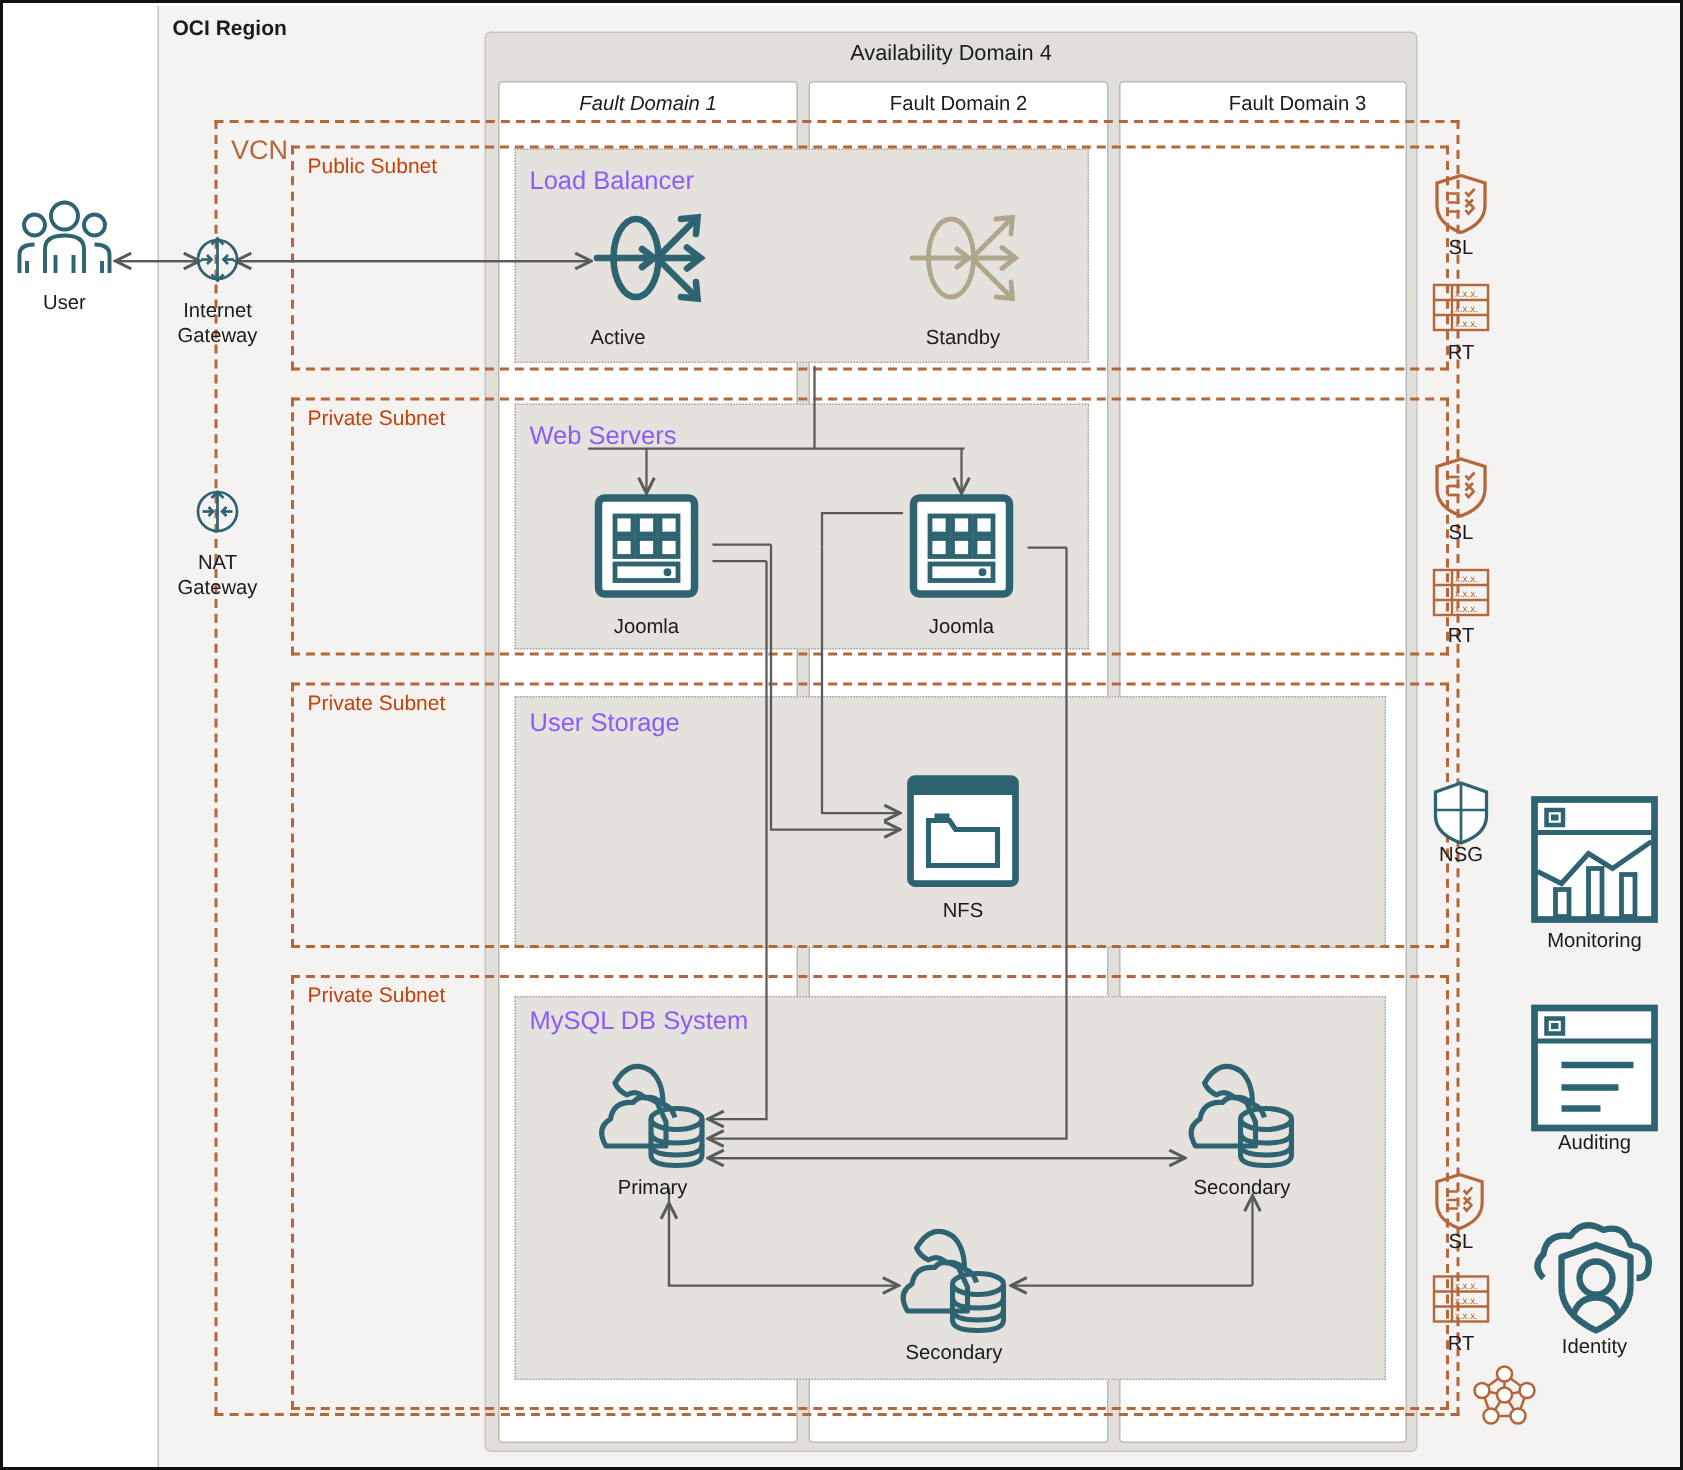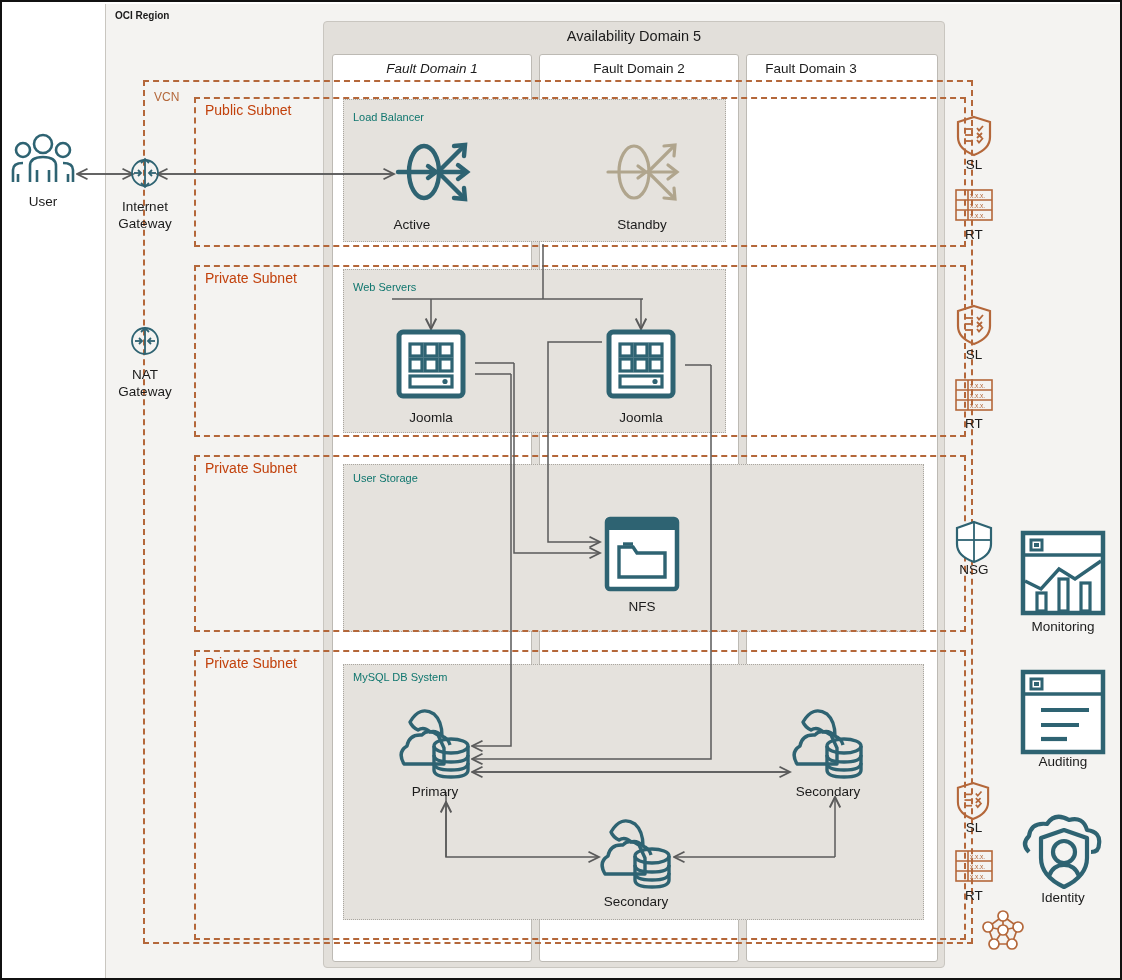--- a/index.html
+++ b/index.html
@@ -5,58 +5,58 @@
   html,body{margin:0;padding:0;background:#fff;}
   body{font-family:"Liberation Sans","DejaVu Sans",sans-serif;}
   #stage{position:relative;width:1122px;height:980px;background:#ffffff;
          border:2px solid #111;box-sizing:border-box;overflow:hidden;}
   .abs{position:absolute;box-sizing:border-box;}
   .lbl{position:absolute;white-space:nowrap;color:#1b1b1b;}
 
   
   #oci-region{left:103px;top:2px;width:1017px;height:976px;background:#f4f3f1;
               border:1px solid #c9c6c0;border-top:none;border-right:none;border-bottom:none;}
-  #oci-region-title{left:113px;top:8px;font-size:10px;font-weight:bold;color:#1b1b1b;}
+  #oci-region-title{left:113px;top:8px;font-size:14px;font-weight:bold;color:#1b1b1b;}
 
   
   #ad-box{left:321px;top:19px;width:622px;height:947px;background:#e2dfda;
           border:1px solid #c9c6c0;border-radius:4px;}
   #ad-title{left:632px;top:26px;transform:translateX(-50%);font-size:14.5px;color:#1b1b1b;}
 
   .fd-box{top:52px;height:908px;background:#ffffff;border:1px solid #bdbab4;border-radius:3px;}
   #fd1{left:330px;width:200px;}
   #fd2{left:537px;width:200px;}
   #fd3{left:744px;width:192px;}
   .fd-title{top:59px;font-size:13.5px;color:#1b1b1b;text-align:center;}
   #fd1-title{left:330px;width:200px;font-style:italic;}
   #fd2-title{left:537px;width:200px;}
-  #fd3-title{left:713px;width:192px;}
+  #fd3-title{left:767px;width:192px;}
 
   
   .dash{border:2px dashed #b4673a;background:transparent;}
   #vcn{left:141px;top:78px;width:830px;height:864px;}
-  #vcn-label{left:152px;top:88px;font-size:12px;color:#b4673a;}
+  #vcn-label{left:152px;top:88px;font-size:18px;color:#b4673a;}
   .subnet{left:192px;width:772px;}
   #sub-pub{top:95px;height:150px;}
   #sub-priv1{top:263px;height:172px;}
   #sub-priv2{top:453px;height:177px;}
   #sub-priv3{top:648px;height:290px;}
   .subnet-label{left:203px;font-size:14px;color:#c2410c;}
   #sub-pub-label{top:100px;}
   #sub-priv1-label{top:268px;}
   #sub-priv2-label{top:458px;}
   #sub-priv3-label{top:653px;}
 
   
   .group{background:#e5e2dd;border:1px dotted #a9a6a0;}
   #g-lb{left:341px;top:97px;width:383px;height:143px;}
   #g-web{left:341px;top:267px;width:383px;height:164px;}
   #g-fs{left:341px;top:462px;width:581px;height:168px;}
   #g-db{left:341px;top:662px;width:581px;height:256px;}
-  .group-title{font-size:11px;color:#0f766e;}
+  .group-title{font-size:17px;color:#8b5cf6;}
   #g-lb-t{left:351px;top:109px;}
   #g-web-t{left:351px;top:279px;text-align:right;}
   #g-fs-t{left:351px;top:470px;}
   #g-db-t{left:351px;top:669px;}
 
   
   .cap{position:absolute;font-size:13.5px;color:#1b1b1b;text-align:center;white-space:nowrap;}
   .icon{position:absolute;}
 
   
@@ -64,21 +64,21 @@
 </style>
 </head>
 <body>
 
 <div id="stage">
 
   <div class="abs" id="oci-region"></div>
   <div class="lbl" id="oci-region-title">OCI Region</div>
 
   <div class="abs" id="ad-box"></div>
-  <div class="lbl" id="ad-title">Availability Domain 5</div>
+  <div class="lbl" id="ad-title">Availability Domain 4</div>
 
   <div class="abs fd-box" id="fd1"></div>
   <div class="abs fd-box" id="fd2"></div>
   <div class="abs fd-box" id="fd3"></div>
   <div class="lbl fd-title" id="fd1-title">Fault Domain 1</div>
   <div class="lbl fd-title" id="fd2-title">Fault Domain 2</div>
   <div class="lbl fd-title" id="fd3-title">Fault Domain 3</div>
 
   <div class="abs group" id="g-lb"></div>
   <div class="abs group" id="g-web"></div>

